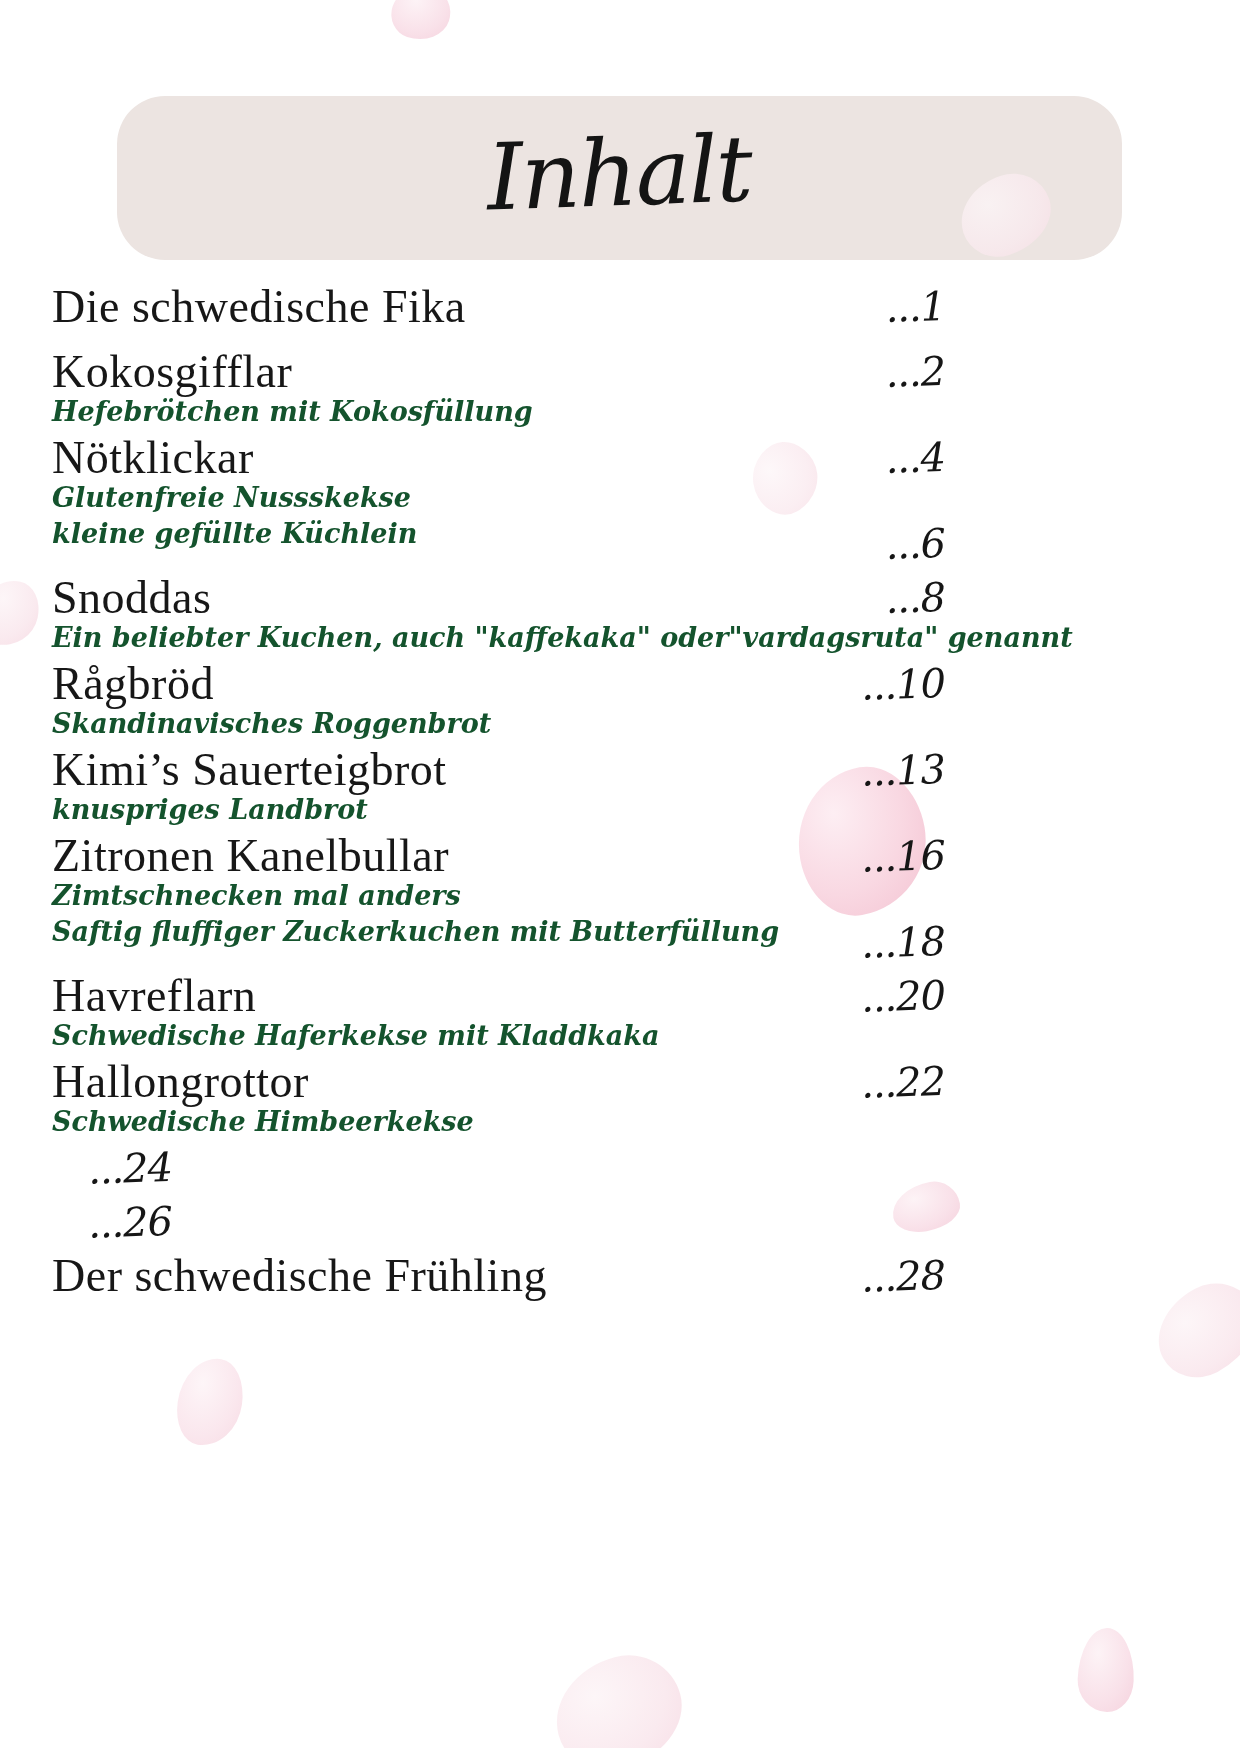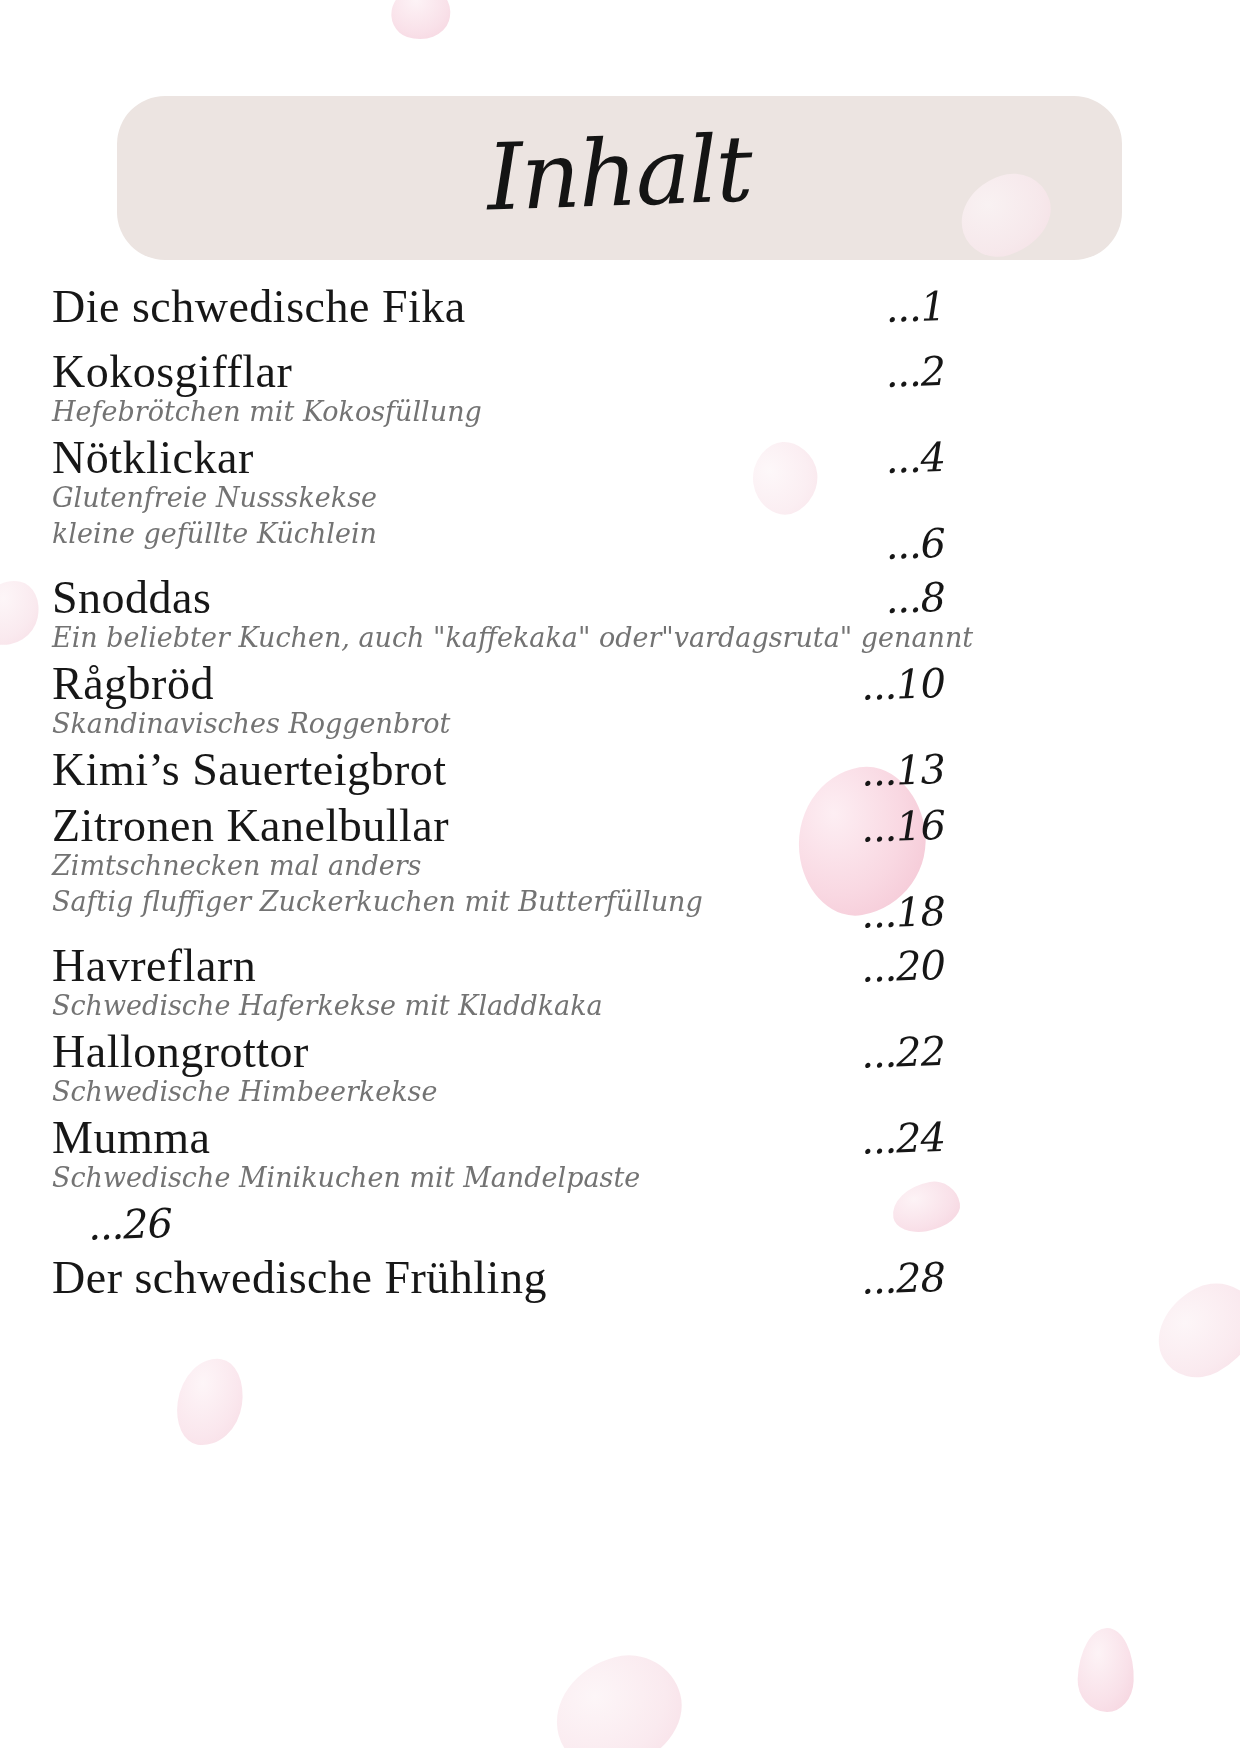--- a/index.html
+++ b/index.html
@@ -58,22 +58,23 @@
     letter-spacing:0.5px;
     color:#171717;
     white-space:nowrap;
   }
   .entry-subtitle{
     font-family:"DejaVu Serif","Liberation Serif",serif;
     font-style:italic;
     font-size:27px;
     line-height:30px;
     letter-spacing:0px;
-    color:#737373;
+    color:#14532d;
     white-space:nowrap;
+    font-weight:bold;
   }
   .entry-page{
     flex:0 0 120px;
     text-align:right;
     font-family:"DejaVu Serif","Liberation Serif",serif;
     font-style:italic;
     font-size:40px;
     line-height:44px;
     margin-top:4px;
     color:#161616;
@@ -143,20 +144,21 @@
     <div class="entry-text">
       <div class="entry-title">Rågbröd</div>
       <div class="entry-subtitle">Skandinavisches Roggenbrot</div>
     </div>
     <div class="entry-page">...10</div>
   </div>
 
   <div class="entry">
     <div class="entry-text">
       <div class="entry-title">Kimi’s Sauerteigbrot</div>
+      <div class="entry-subtitle">knuspriges Landbrot</div>
     </div>
     <div class="entry-page">...13</div>
   </div>
 
   <div class="entry">
     <div class="entry-text">
       <div class="entry-title">Zitronen Kanelbullar</div>
       <div class="entry-subtitle">Zimtschnecken mal anders</div>
     </div>
     <div class="entry-page">...16</div>
@@ -179,24 +181,20 @@
 
   <div class="entry">
     <div class="entry-text">
       <div class="entry-title">Hallongrottor</div>
       <div class="entry-subtitle">Schwedische Himbeerkekse</div>
     </div>
     <div class="entry-page">...22</div>
   </div>
 
   <div class="entry">
-    <div class="entry-text">
-      <div class="entry-title">Mumma</div>
-      <div class="entry-subtitle">Schwedische Minikuchen mit Mandelpaste</div>
-    </div>
     <div class="entry-page">...24</div>
   </div>
 
   <div class="entry">
     <div class="entry-page">...26</div>
   </div>
 
   <div class="entry no-sub">
     <div class="entry-text">
       <div class="entry-title">Der schwedische Frühling</div>

